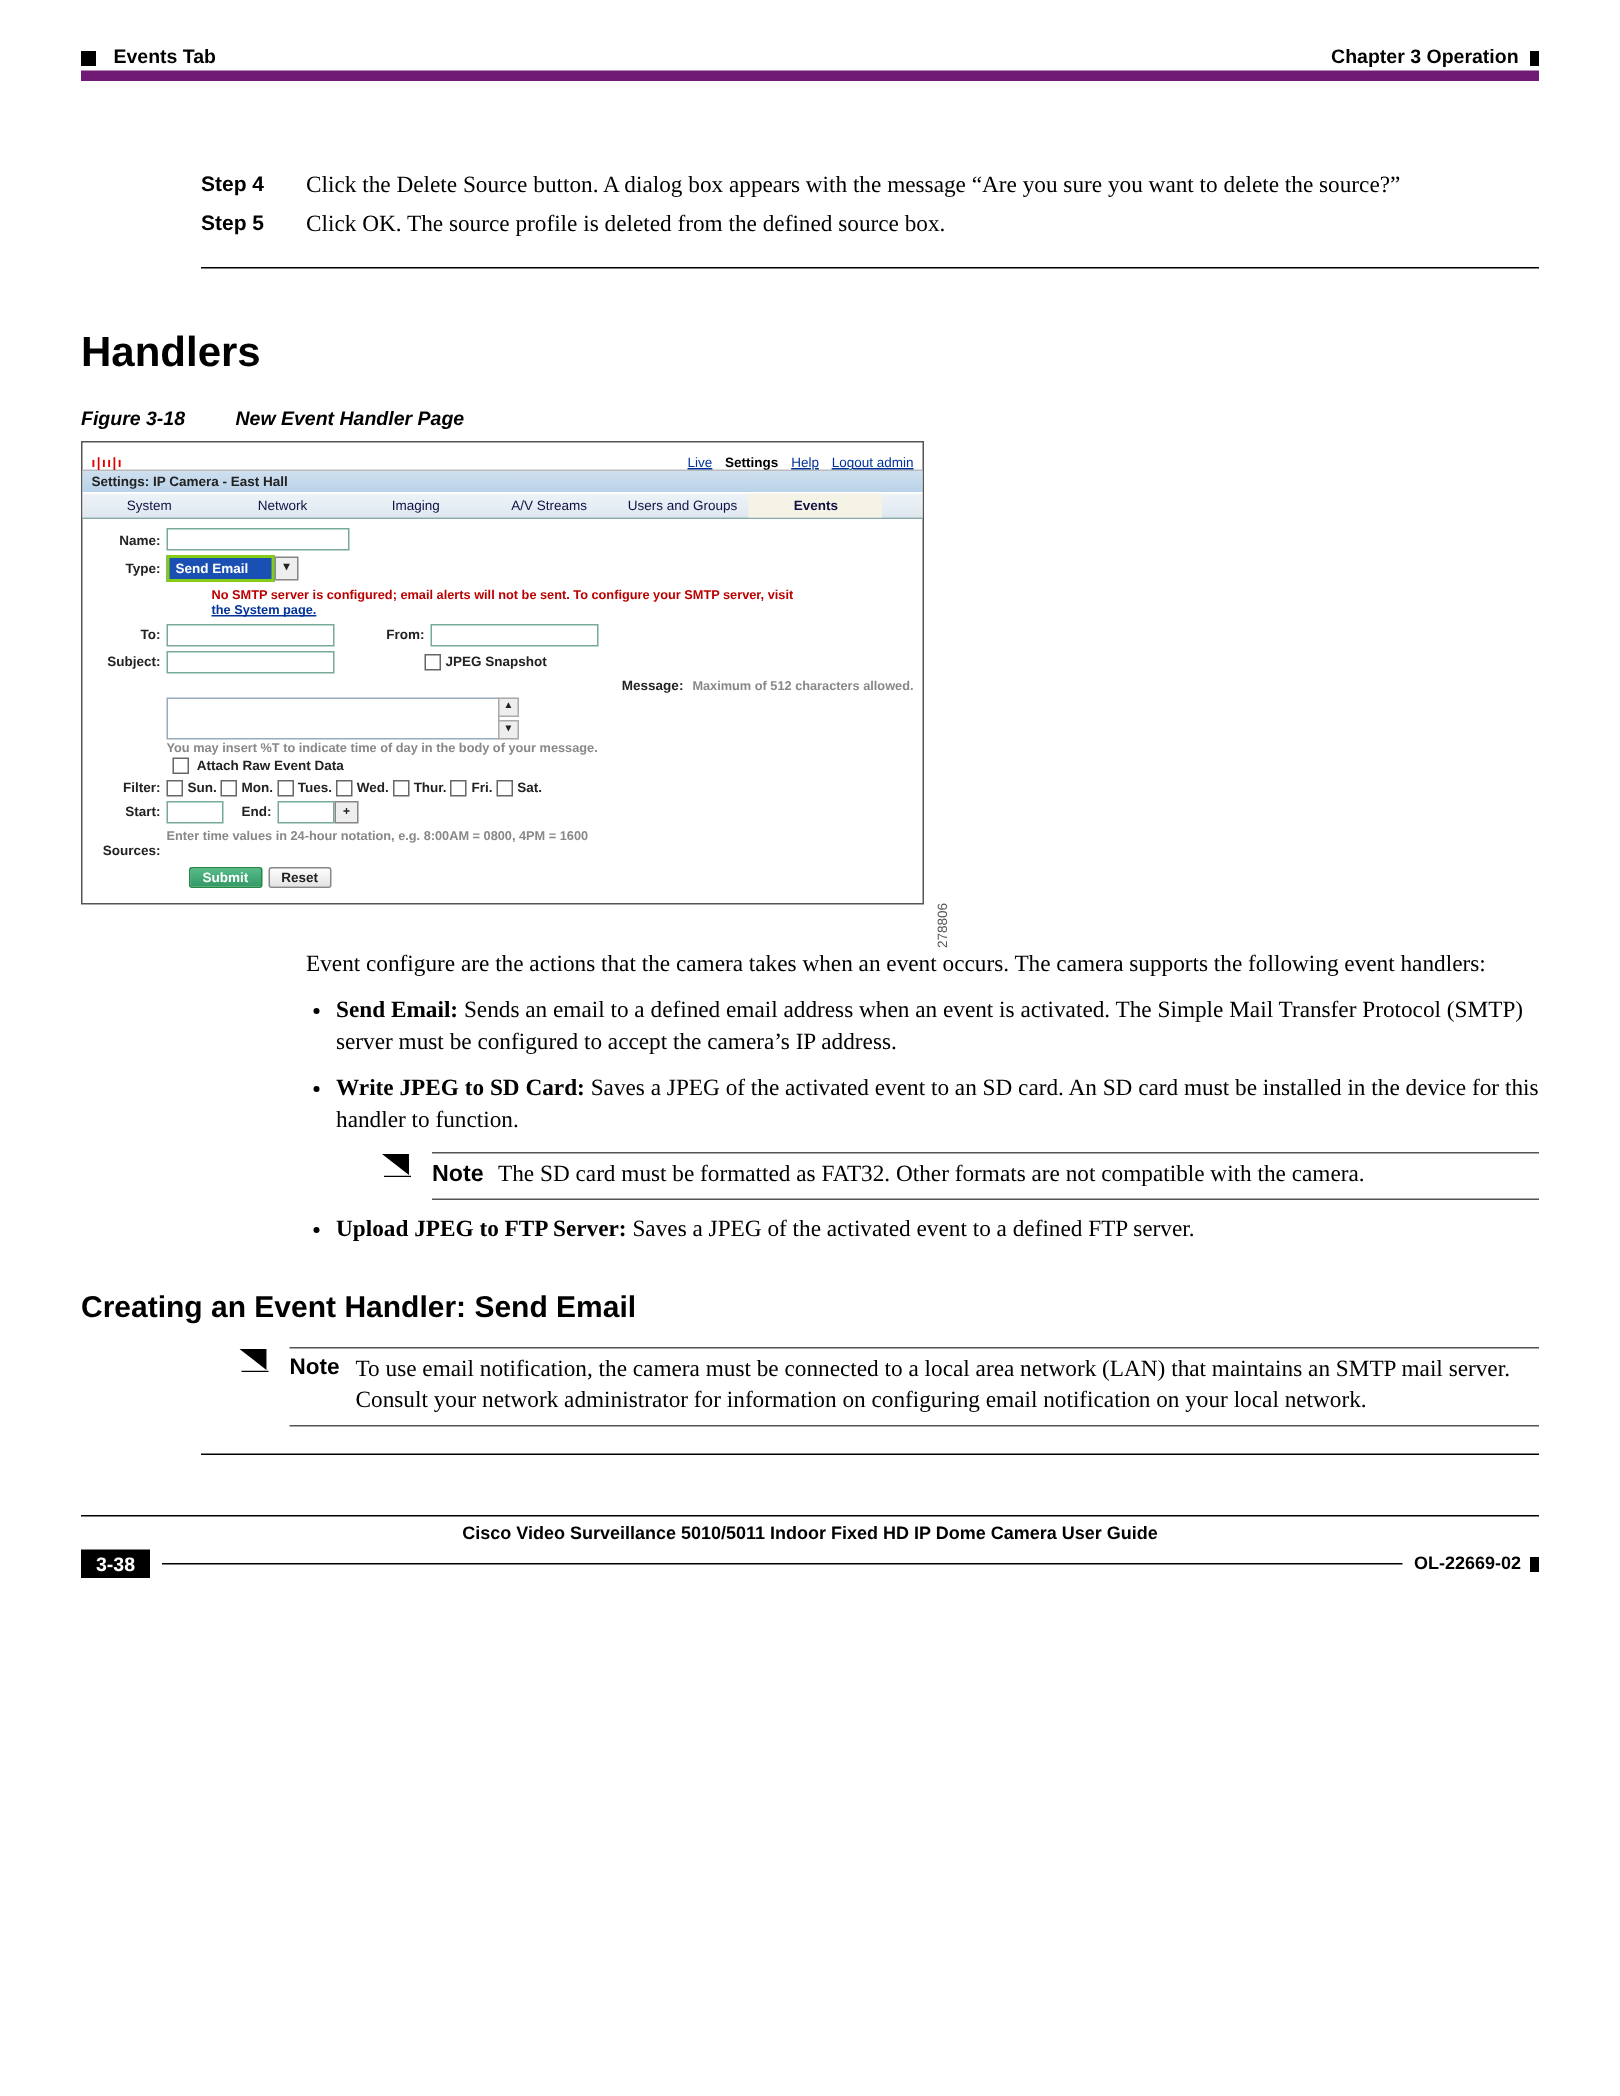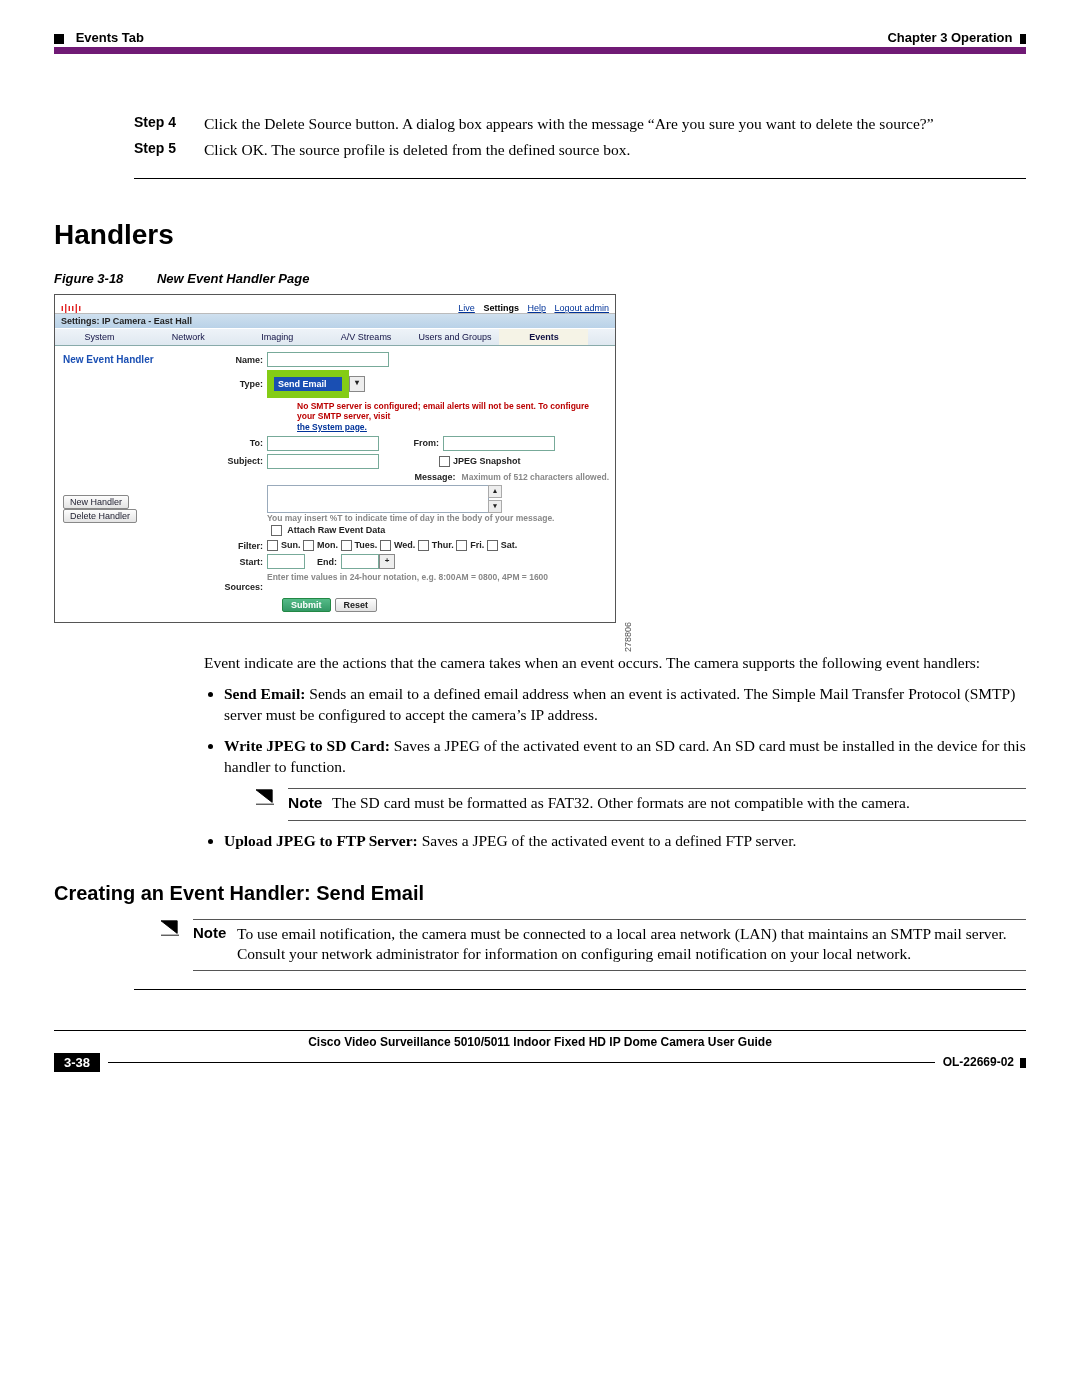--- a/index.html
+++ b/index.html
@@ -102,21 +102,21 @@
   .ss-sidebtn {
     display:inline-block; border:1px solid #888; border-radius:2px;
     padding:1px 6px; font-size:9px; margin-right:4px;
     background:linear-gradient(#fdfdfd,#e4e4e4);
     color:#223; cursor:pointer;
   }
   .ss-main { flex:1; padding:6px 6px 10px 6px;font-weight:bold; }
   .frow { display:flex; align-items:center; margin-bottom:3px; }
   .flabel { width:46px; text-align:right; padding-right:4px; font-size:9px;}
   .finput { border:1px solid #7a9; height:13px; background:#fff;}
-  .fsel   { border:7px solid #84cc16; background:#1a4fb3; color:#fff; height:14px; font-size:9px; display:flex; align-items:center; padding:0 4px; width:60px; position:relative;}
+  .fsel   { border:2px solid #84cc16; background:#1a4fb3; color:#fff; height:14px; font-size:9px; display:flex; align-items:center; padding:0 4px; width:60px; position:relative;}
   .dropnotch { width:14px; height:14px; border:1px solid #888; background:#eee; margin-left:0; text-align:center; line-height:12px; font-size:8px;}
   .warn { color:#b00; font-size:8.5px; margin-left:80px; line-height:1.2; margin-bottom:4px;}
   .syslink { color:#003399; text-decoration:underline;}
   .helptxt { color:#888; font-size:8.5px; margin-left:50px;}
   .msgbox { border:1px solid #9ab; width:220px; height:26px; margin-left:50px; position:relative;}
   .msgbox .scroll { position:absolute; right:-14px; width:12px; border:1px solid #aaa; height:11px; background:#eee; text-align:center; line-height:10px; font-size:7px;}
   .cb { width:9px; height:9px; border:1px solid #666; display:inline-block; vertical-align:middle; margin-right:3px;}
   .days { margin-left:50px; font-size:9px; margin-top:2px;}
   .days .cb { margin-left:4px;}
   .timein { width:36px; height:13px; border:1px solid #7a9;}
@@ -223,27 +223,20 @@
     <div class="ss-tabs">
       <div class="ss-tab">System</div>
       <div class="ss-tab">Network</div>
       <div class="ss-tab">Imaging</div>
       <div class="ss-tab">A/V Streams</div>
       <div class="ss-tab">Users and Groups</div>
       <div class="ss-tab active">Events</div>
       <div class="ss-tab" style="flex:0.3"></div>
     </div>
     <div class="ss-body">
-      <div class="ss-sidebar">
-        <div class="title">New Event Handler</div>
-        <div style="margin-top:130px;">
-          <span class="ss-sidebtn">New Handler</span>
-          <span class="ss-sidebtn">Delete Handler</span>
-        </div>
-      </div>
       <div class="ss-main">
         <div class="frow">
           <div class="flabel">Name:</div>
           <div class="finput" style="width:120px"></div>
         </div>
         <div class="frow">
           <div class="flabel">Type:</div>
           <div class="fsel">
               <span>Send Email</span>
             </div>
@@ -307,21 +300,21 @@
         <div class="ss-foot">
           <span class="ss-btn primary">Submit</span>
           <span class="ss-btn">Reset</span>
         </div>
       </div>
     </div>
     <div class="figid">278806</div>
   </div>
 
   <div class="body-text">
-    <p>Event indicate are the actions that the camera takes when an event occurs. The camera supports the following event handlers:</p>
+    <p>Event configure are the actions that the camera takes when an event occurs. The camera supports the following event handlers:</p>
     <ul class="bullets">
       <li>
         <b>Send Email:</b><span> Sends an email to a defined email address when an event is activated. The Simple Mail Transfer Protocol (SMTP) server must be configured to accept the camera’s IP address.</span>
       </li>
       <li>
         <b>Write JPEG to SD Card:</b><span> Saves a JPEG of the activated event to an SD card. An SD card must be installed in the device for this handler to function.</span>
         <div class="note-block">
           <div class="note-icon">
             <svg viewBox="0 0 24 20">
                 <path d="M2 2 L20 16 L20 2 Z M2 18 L22 18" fill="#000" stroke="#000" stroke-width="1"></path>

